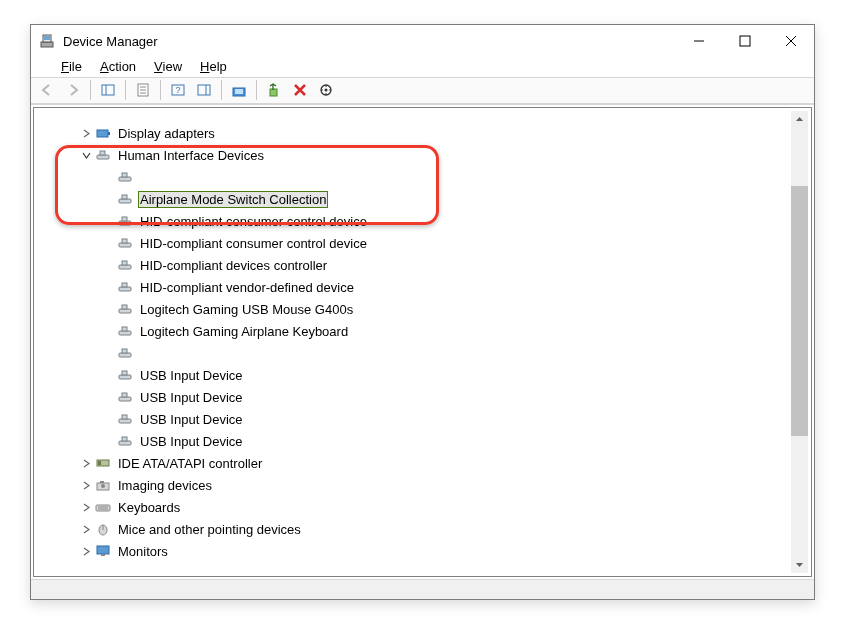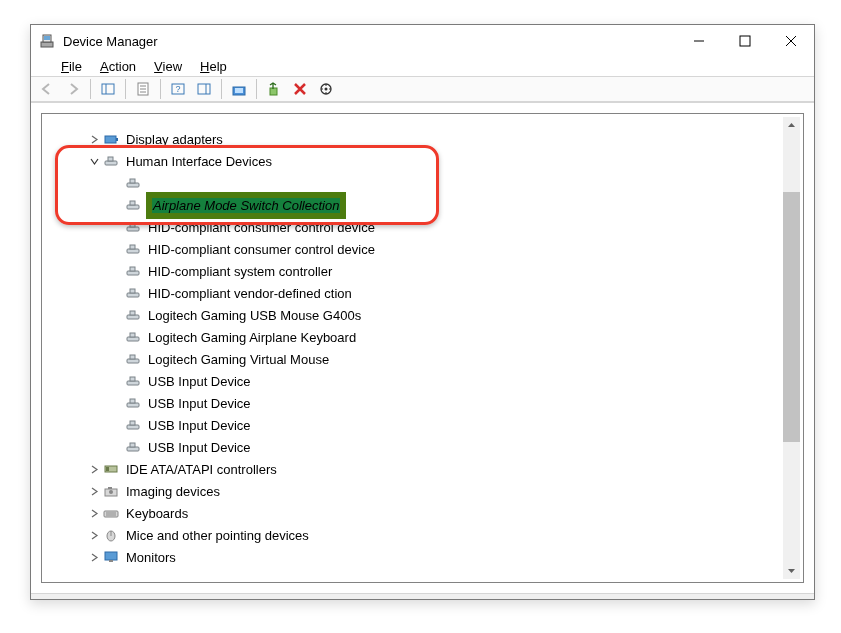--- a/index.html
+++ b/index.html
@@ -70,21 +70,21 @@
     flex: 1;
     display: flex;
     position: relative;
     border-top: 1px solid #d6d6d6;
   }
   .tree {
     flex: 1;
     overflow: hidden;
     padding: 14px 0;
     border: 1px solid #828282;
-    margin: 10px;
+    margin: 2px;
     position: relative;
     background: #fff;
   }
   .row {
     display: flex; align-items: center;
     height: 22px;
     padding-left: 0;
     white-space: nowrap;
   }
   .indent { display: inline-block; width: 22px; height: 22px; }
@@ -92,21 +92,21 @@
     width: 16px; height: 22px;
     display: flex; align-items: center; justify-content: center;
     color: #5a5a5a;
   }
   .devicon {
     width: 18px; height: 18px;
     margin-right: 4px;
     display: flex; align-items: center; justify-content: center;
   }
   .label { padding: 1px 2px; }
-  .label.sel { background: #15803d; border: 6px solid #4d7c0f; padding: 0 1px; font-style: italic; }
+  .label.sel { background: #e5e5e5; border: 1px solid #4d7c0f; padding: 0 1px; }
   
   .vscroll {
     position: absolute; right: 3px; top: 3px; bottom: 3px;
     width: 17px;
     background: #f0f0f0;
   }
   .vscroll .arrow {
     height: 17px; display: flex; align-items: center; justify-content: center;
     color: #505050;
   }
@@ -331,34 +331,34 @@
             <span class="indent"></span>
             <span class="indent"></span>
             <span class="indent"></span>
             <span class="expander"></span>
             <span class="devicon">
               <svg width="16" height="16">
                 <rect x="2" y="8" width="12" height="4" rx="1" fill="#cfd6db" stroke="#7a8288"></rect>
                 <rect x="5" y="4" width="5" height="4" fill="#cfd6db" stroke="#7a8288"></rect>
               </svg>
             </span>
-            <span class="label">HID-compliant system controller</span>
-          </div>
-          <div class="row">
-            <span class="indent"></span>
-            <span class="indent"></span>
-            <span class="indent"></span>
-            <span class="expander"></span>
-            <span class="devicon">
-              <svg width="16" height="16">
-                <rect x="2" y="8" width="12" height="4" rx="1" fill="#cfd6db" stroke="#7a8288"></rect>
-                <rect x="5" y="4" width="5" height="4" fill="#cfd6db" stroke="#7a8288"></rect>
-              </svg>
-            </span>
-            <span class="label">HID-compliant vendor-defined ction</span>
+            <span class="label">HID-compliant devices controller</span>
+          </div>
+          <div class="row">
+            <span class="indent"></span>
+            <span class="indent"></span>
+            <span class="indent"></span>
+            <span class="expander"></span>
+            <span class="devicon">
+              <svg width="16" height="16">
+                <rect x="2" y="8" width="12" height="4" rx="1" fill="#cfd6db" stroke="#7a8288"></rect>
+                <rect x="5" y="4" width="5" height="4" fill="#cfd6db" stroke="#7a8288"></rect>
+              </svg>
+            </span>
+            <span class="label">HID-compliant vendor-defined device</span>
           </div>
           <div class="row">
             <span class="indent"></span>
             <span class="indent"></span>
             <span class="indent"></span>
             <span class="expander"></span>
             <span class="devicon">
               <svg width="16" height="16">
                 <rect x="2" y="8" width="12" height="4" rx="1" fill="#cfd6db" stroke="#7a8288"></rect>
                 <rect x="5" y="4" width="5" height="4" fill="#cfd6db" stroke="#7a8288"></rect>
@@ -383,21 +383,20 @@
             <span class="indent"></span>
             <span class="indent"></span>
             <span class="indent"></span>
             <span class="expander"></span>
             <span class="devicon">
               <svg width="16" height="16">
                 <rect x="2" y="8" width="12" height="4" rx="1" fill="#cfd6db" stroke="#7a8288"></rect>
                 <rect x="5" y="4" width="5" height="4" fill="#cfd6db" stroke="#7a8288"></rect>
               </svg>
             </span>
-            <span class="label">Logitech Gaming Virtual Mouse</span>
           </div>
           <div class="row">
             <span class="indent"></span>
             <span class="indent"></span>
             <span class="indent"></span>
             <span class="expander"></span>
             <span class="devicon">
               <svg width="16" height="16">
                 <rect x="2" y="8" width="12" height="4" rx="1" fill="#cfd6db" stroke="#7a8288"></rect>
                 <rect x="5" y="4" width="5" height="4" fill="#cfd6db" stroke="#7a8288"></rect>
@@ -453,21 +452,21 @@
           <svg width="9" height="9">
               <path d="M2 1 L7 4.5 L2 8" fill="none" stroke="#666" stroke-width="1.2"></path>
             </svg>
         </span>
         <span class="devicon">
           <svg width="16" height="16">
               <rect x="2" y="5" width="12" height="6" fill="#b7c29c" stroke="#6a7a4a"></rect>
               <rect x="3" y="6" width="3" height="4" fill="#6a7a4a"></rect>
             </svg>
         </span>
-        <span class="label">IDE ATA/ATAPI controllers</span>
+        <span class="label">IDE ATA/ATAPI controller</span>
       </div>
 
       <div class="row">
         <span class="indent"></span>
           <span class="indent"></span>
         <span class="expander">
           <svg width="9" height="9">
               <path d="M2 1 L7 4.5 L2 8" fill="none" stroke="#666" stroke-width="1.2"></path>
             </svg>
         </span>

